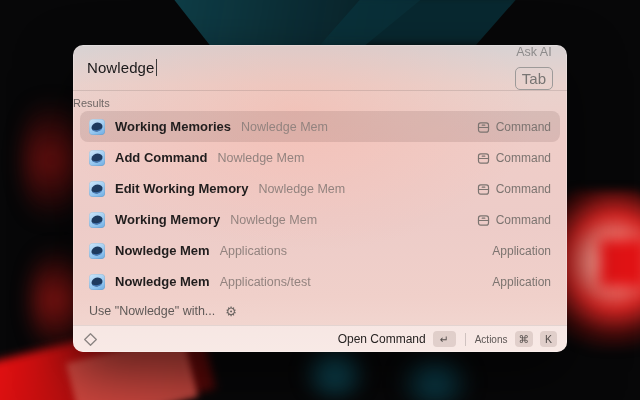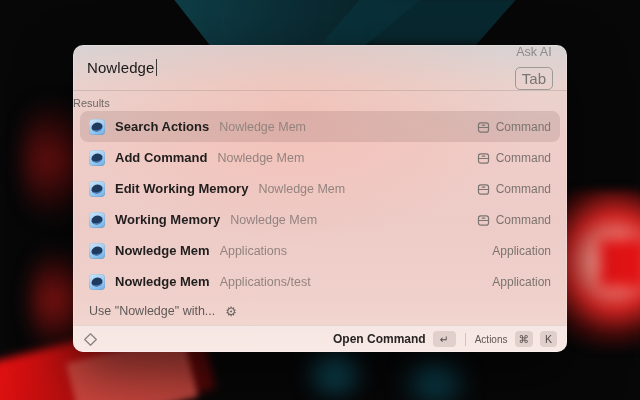--- a/index.html
+++ b/index.html
@@ -75,21 +75,21 @@
     font-size:12px; color:#7c7470; }
   .cmd-icon { color:#7c7470; display:flex; }
 
   .use-with { height:28px; flex:0 0 28px; display:flex; align-items:center; padding:0 16px;
     font-size:12.5px; color:#5f5957; gap:10px; }
   .gear { font-size:13px; color:#6b6461; line-height:1; }
 
   .footer { margin-top:auto; height:27px; flex:0 0 27px; display:flex; align-items:center;
     padding:0 10px; background:rgba(255,255,255,.42); border-top:1px solid rgba(0,0,0,.08); }
   .footer-right { margin-left:auto; display:flex; align-items:center; gap:7px; }
-  .footer-primary { font-size:12px; font-weight:700; color:#282423; }
+  .footer-primary { font-size:12px; font-weight:400; color:#282423; }
   .keycap { background:rgba(115,85,80,.17); color:#534d4b; border-radius:4px; height:16px;
     min-width:17px; padding:0 4px; font-size:10.5px; display:inline-flex; align-items:center;
     justify-content:center; line-height:1; }
   .keycap.wide { min-width:23px; }
   .footer-divider { width:1px; height:13px; background:rgba(0,0,0,.16); margin:0 2px; }
   .footer-actions { font-size:10px; color:#5d5755; }
   .raycast-logo { color:#8b8583; display:flex; }
 </style>
 </head>
 <body>
@@ -122,21 +122,21 @@
 
   <div class="list">
 
     <div class="row selected">
       <span class="app-icon">
         <svg width="16" height="16" viewBox="0 0 16 16">
             <ellipse cx="8" cy="8" rx="5.6" ry="4.3" fill="#1e3a5f" transform="rotate(-16 8 8)"></ellipse>
             <path d="M3.5 10.5 Q8 12.5 12.5 9.5 L12.5 11 Q8 13.5 3.5 11.5 Z" fill="#4d84c4" opacity=".8"></path>
           </svg>
       </span>
-      <span class="row-title">Search Actions</span>
+      <span class="row-title">Working Memories</span>
       <span class="row-subtitle">Nowledge Mem</span>
       <span class="row-accessory">
         <span class="cmd-icon">
             <svg width="13" height="13" viewBox="0 0 14 14" fill="none" stroke="currentColor" stroke-width="1.3" stroke-linecap="round">
               <rect x="1.6" y="2" width="10.8" height="10" rx="2.4"></rect>
               <line x1="1.6" y1="7" x2="12.4" y2="7"></line>
               <line x1="5.6" y1="4.5" x2="8.4" y2="4.5"></line>
             </svg>
           </span>
         <span>Command</span>

